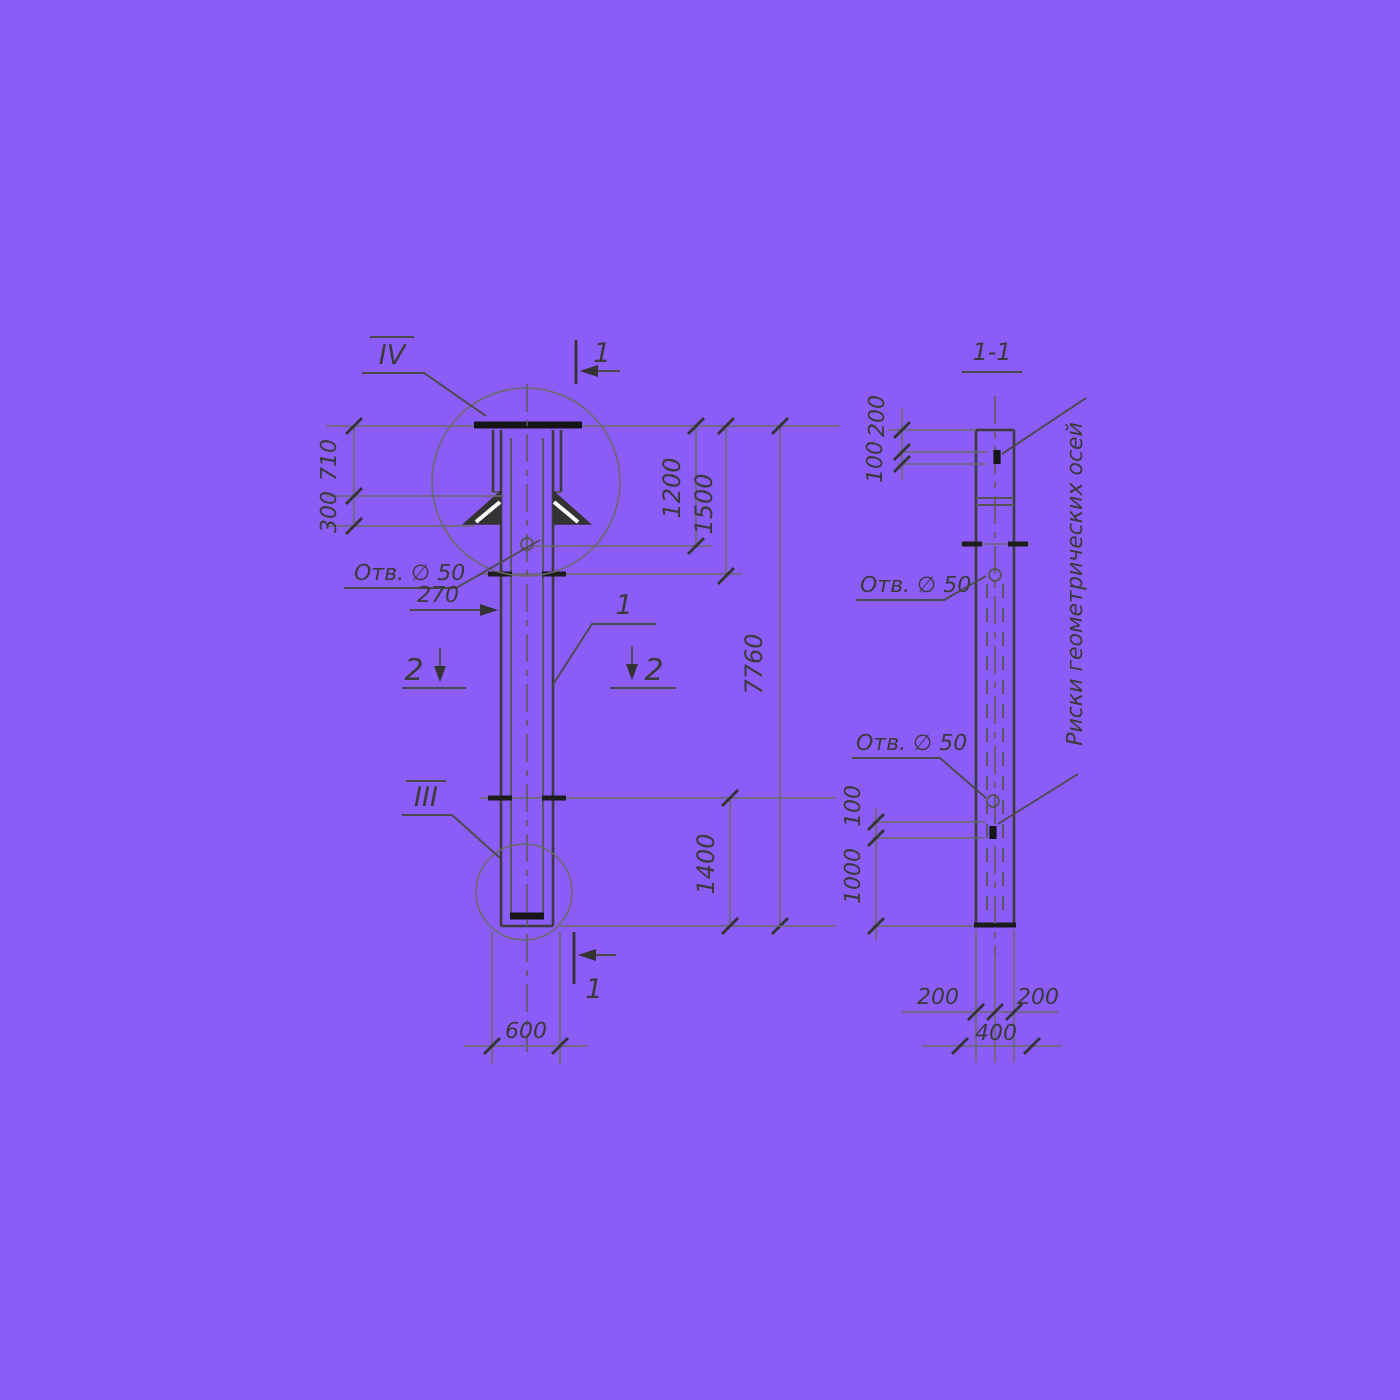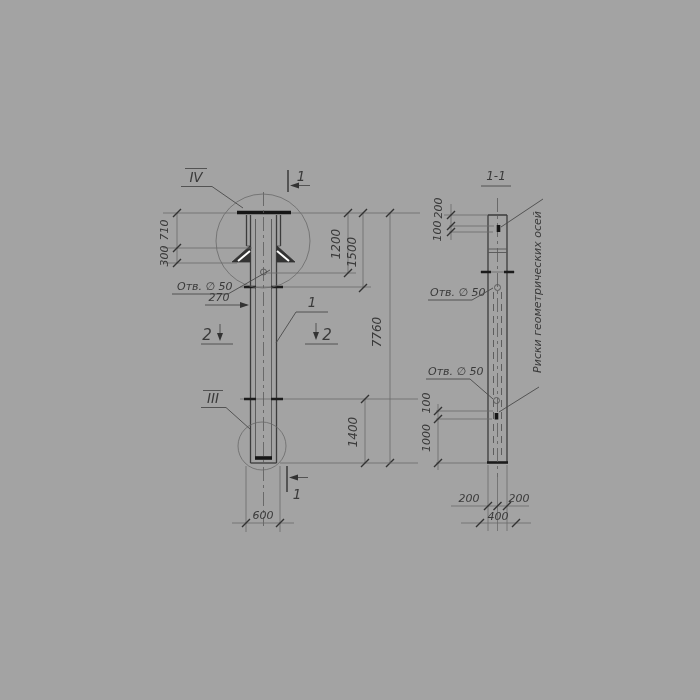--- a/index.html
+++ b/index.html
@@ -1,16 +1,16 @@
 <!DOCTYPE html>
 <html><head>
 <meta charset="utf-8">
 <style>
   html,body{margin:0;padding:0;background:#fff;}
-  .page{position:relative;width:700px;height:700px;background:#a3a3a3;overflow:hidden;
+  .page{position:relative;width:700px;height:700px;background:#8b5cf6;overflow:hidden;
         font-family:"DejaVu Sans",sans-serif;}
   svg{position:absolute;left:0;top:0;}
   svg text{fill:#3a3a3a;font-style:italic;font-family:"DejaVu Sans",sans-serif;}
   .thin{stroke:#6a6a6a;stroke-width:0.8;fill:none;}
   .obj{stroke:#3c3c3c;stroke-width:1.3;fill:none;}
   .objthin{stroke:#555;stroke-width:0.9;fill:none;}
   .thick{stroke:#1c1c1c;stroke-width:2.6;fill:none;}
   .xthick{stroke:#161616;stroke-width:3.6;fill:none;}
   .cl{stroke:#5a5a5a;stroke-width:0.8;fill:none;stroke-dasharray:14 4 3 4;}
   .tick{stroke:#333;stroke-width:1.4;fill:none;}

